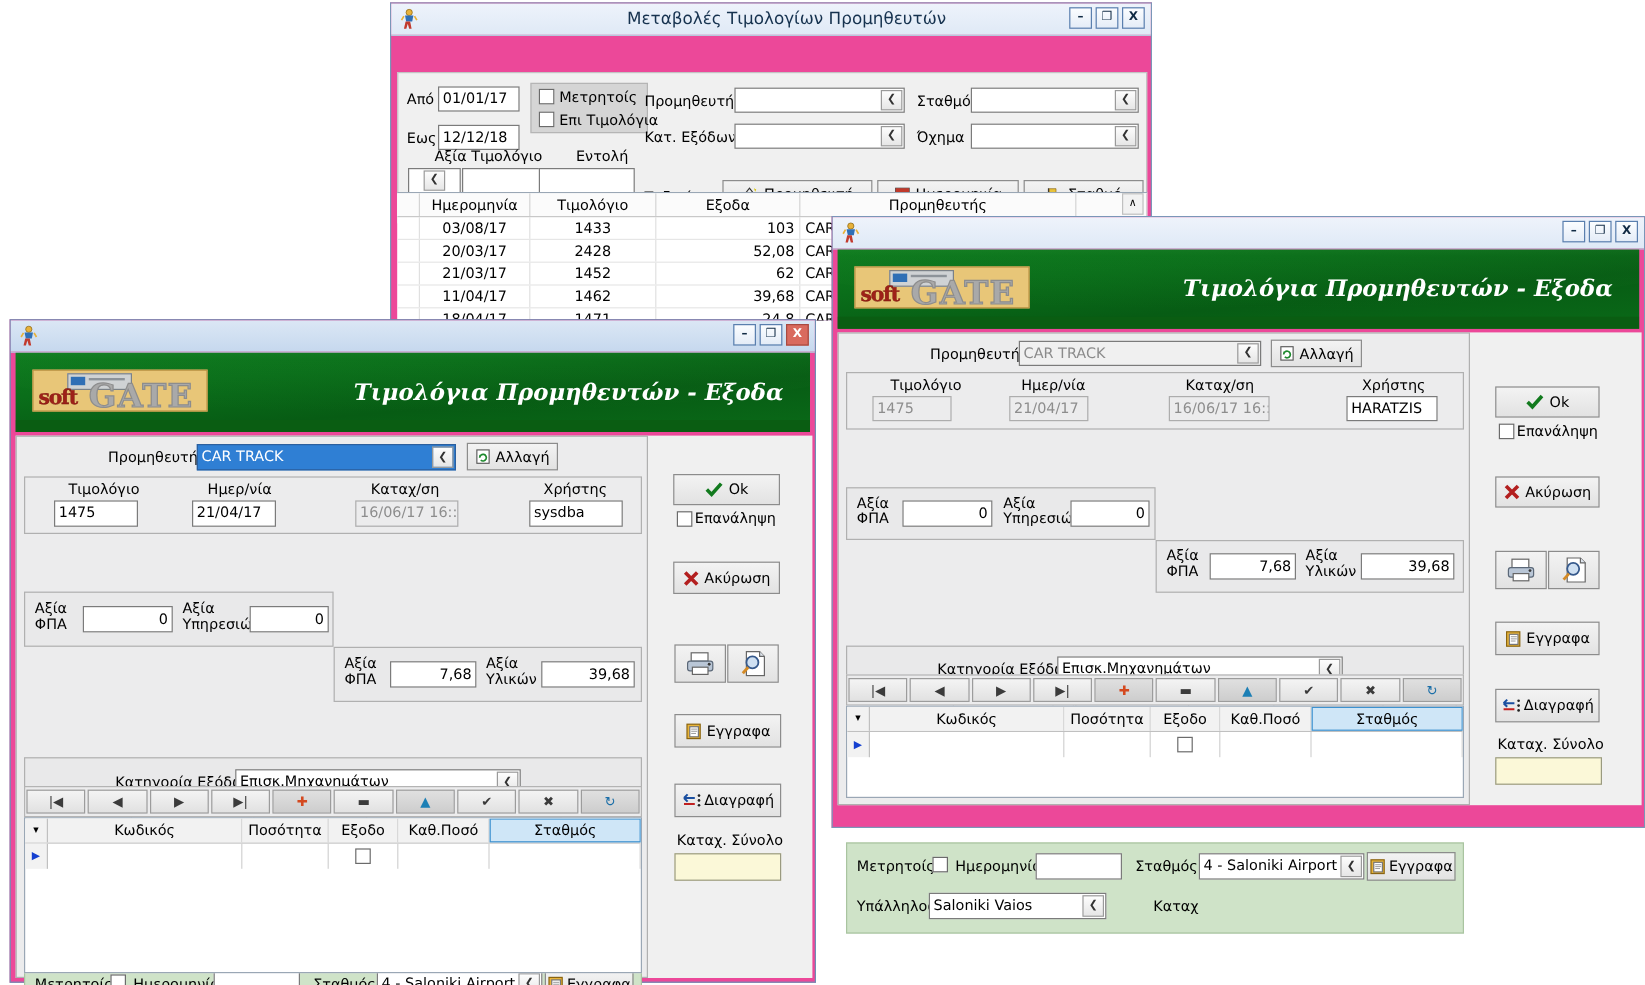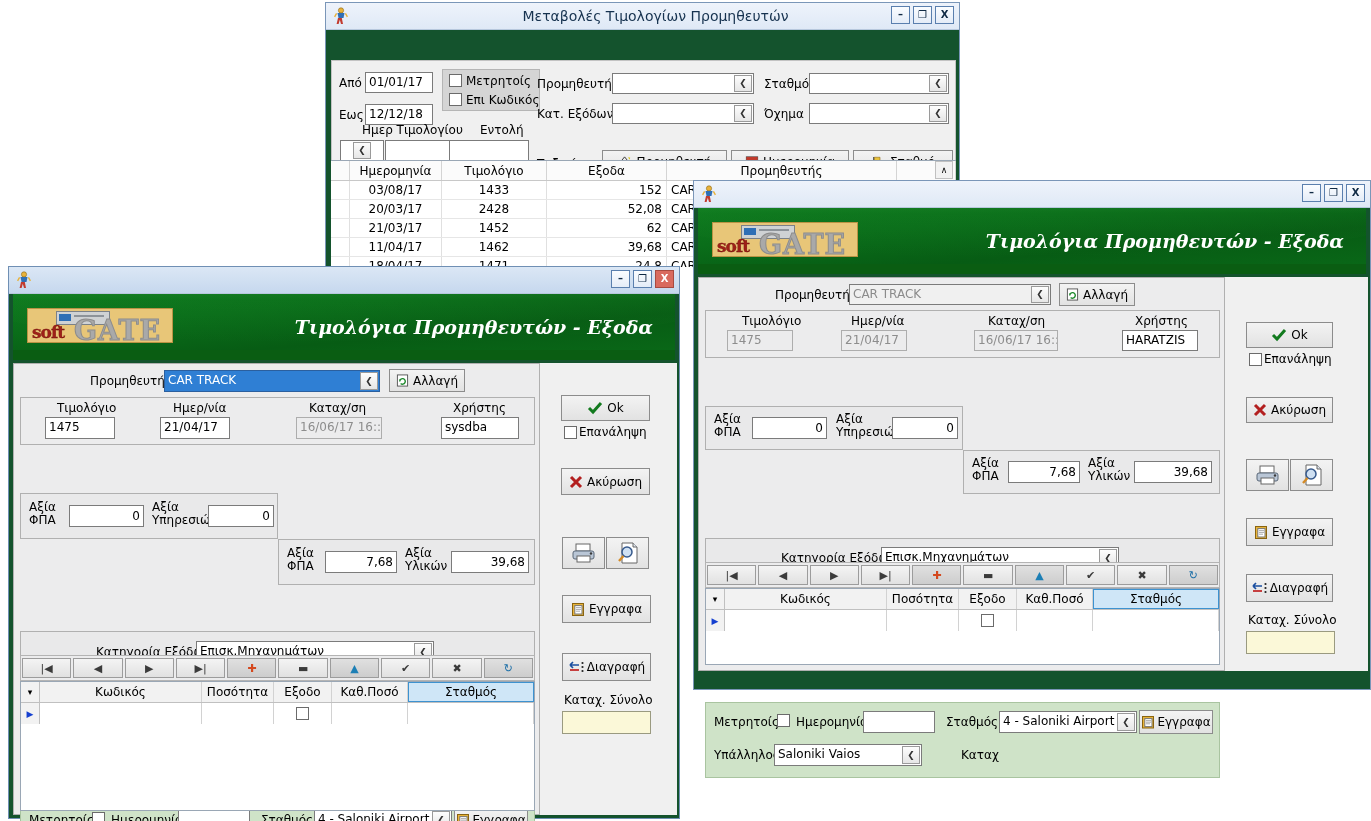--- a/index.html
+++ b/index.html
@@ -1,20 +1,20 @@
 <!DOCTYPE html>
 <html><head>
 <meta charset="utf-8">
 <style>
   html,body{margin:0;padding:0;background:#ffffff;}
   body{width:1371px;height:821px;position:relative;overflow:hidden;
        font-family:"DejaVu Sans","Liberation Sans",sans-serif;font-size:12px;color:#000;}
 
   
-  .win{position:absolute;background:#14532d;border:1px solid #7a96b8;box-sizing:border-box;}
+  .win{position:absolute;background:#ec4899;border:1px solid #7a96b8;box-sizing:border-box;}
   .titlebar{height:26px;background:linear-gradient(#eef3fb,#dfe9f6);
             border-bottom:1px solid #b7c8dd;display:flex;align-items:center;position:relative;}
   .titlebar.active{background:linear-gradient(#dbe7f5,#c6d8ee);}
   .tb-icon{width:22px;height:22px;margin-left:4px;flex:0 0 auto;position:relative;}
   .tb-title{flex:1 1 auto;text-align:center;font-size:14px;color:#16324f;white-space:nowrap;}
   .tb-btns{position:absolute;right:5px;top:3px;display:flex;gap:3px;}
   .tb-btn{width:19px;height:18px;border:1px solid #5a7fae;background:linear-gradient(#fbfdff,#e4ecf7);
           font-size:10px;line-height:16px;text-align:center;color:#102a44;font-weight:bold;
           font-family:"DejaVu Sans",sans-serif;box-sizing:border-box;}
   .tb-btn.close-red{background:#d96a5e;border-color:#a84a40;color:#fff;}
@@ -120,24 +120,24 @@
     <span class="lbl" style="left:7px;top:15px;">Από</span>
     <span class="fld" style="left:33px;top:11px;width:68px;height:21px;">01/01/17</span>
 
     <span class="lbl" style="left:7px;top:47px;">Εως</span>
     <span class="fld" style="left:33px;top:43px;width:68px;height:21px;">12/12/18</span>
 
     <div style="position:absolute;left:110px;top:8px;width:98px;height:42px;background:#d5d5d5;border:1px solid #b5b5b5;box-sizing:border-box;">
       <span class="chk" style="left:6px;top:4px;"></span>
       <span class="lbl" style="left:23px;top:4px;">Μετρητοίς</span>
       <span class="chk" style="left:6px;top:23px;"></span>
-      <span class="lbl" style="left:23px;top:23px;">Επι Κωδικός</span>
-    </div>
-
-    <span class="lbl" style="left:30px;top:62px;">Ημερ Τιμολογίου</span>
+      <span class="lbl" style="left:23px;top:23px;">Επι Τιμολόγια</span>
+    </div>
+
+    <span class="lbl" style="left:30px;top:62px;">Αξία Τιμολόγιο</span>
     <div class="combo" style="left:8px;top:79px;width:44px;height:21px;padding-right:0;">
       <span class="arw" style="left:50%;margin-left:-9px;right:auto;">❮</span>
     </div>
     <span class="fld" style="left:53px;top:79px;width:79px;height:21px;"></span>
 
     <span class="lbl" style="left:148px;top:62px;">Εντολή</span>
     <span class="fld" style="left:117px;top:79px;width:80px;height:21px;"></span>
 
     <span class="lbl" style="left:7px;top:110px;">Τιμολόγια Ανταλλακτικών</span>
     <span class="chk" style="left:152px;top:110px;"></span>
@@ -200,21 +200,21 @@
         <div class="c-inv">Τιμολόγιο</div>
         <div class="c-amt">Εξοδα</div>
         <div class="c-sup">Προμηθευτής</div>
         <div class="c-tail"></div>
       </div>
     <div id="bgBody">
         <div class="drow">
           <div class="c-gut"></div>
           <div class="c-date">03/08/17</div>
           <div class="c-inv">1433</div>
-          <div class="c-amt">152</div>
+          <div class="c-amt">103</div>
           <div class="c-sup">CAR TRACK</div>
           <div class="c-tail"></div>
         </div>
         <div class="drow">
           <div class="c-gut"></div>
           <div class="c-date">20/03/17</div>
           <div class="c-inv">2428</div>
           <div class="c-amt">52,08</div>
           <div class="c-sup">CAR TRACK</div>
           <div class="c-tail"></div>

